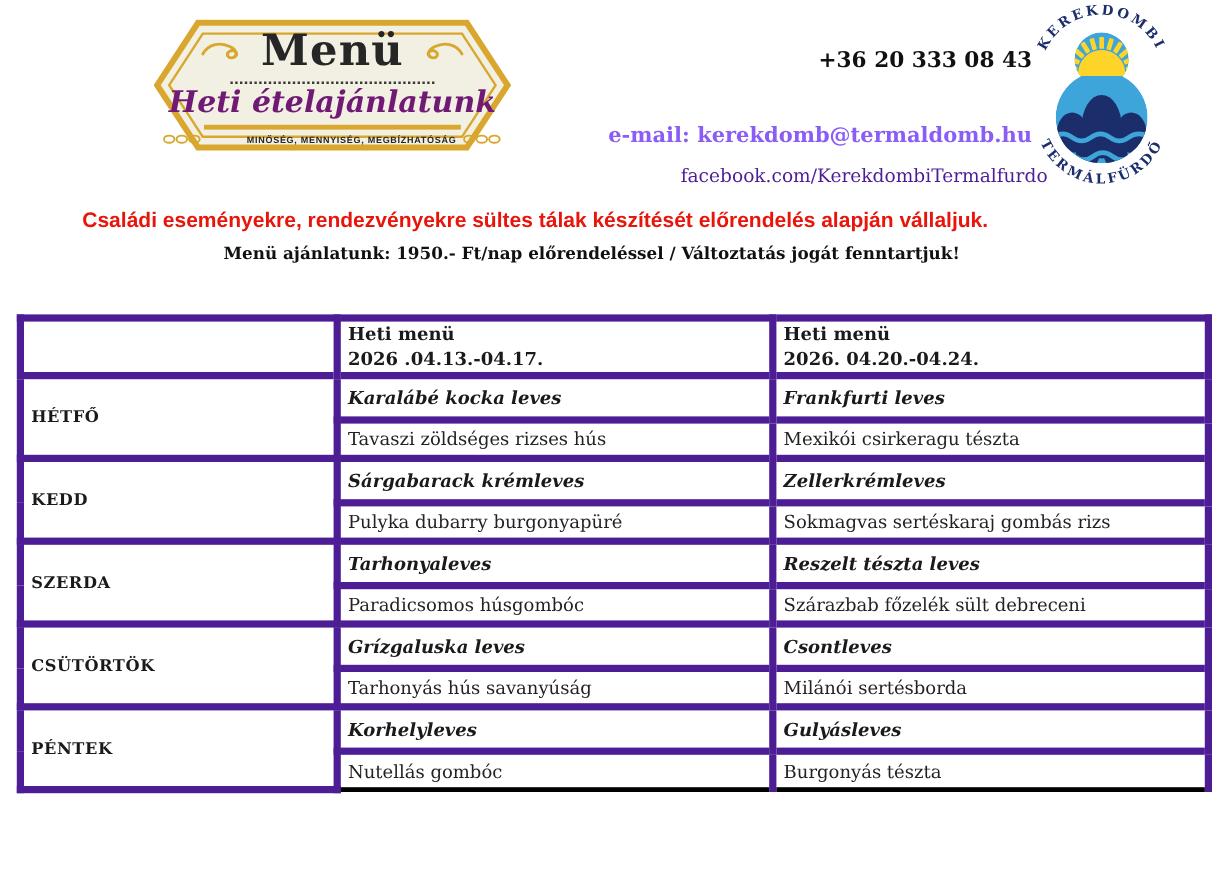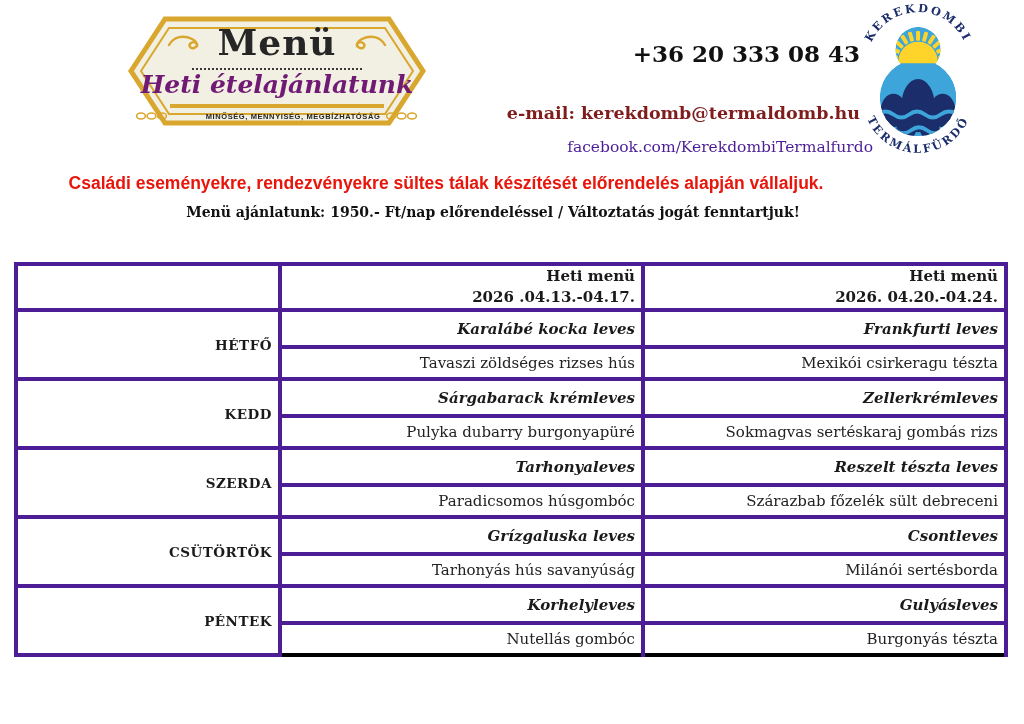--- a/index.html
+++ b/index.html
@@ -14,40 +14,40 @@
   .badge-title{font-weight:bold;font-size:36px;letter-spacing:1px;color:#262626;line-height:1;}
   .badge-dotted{position:absolute;top:52px;left:64px;width:170px;border-top:2px dotted #3a3a3a;}
   .badge-subtitle{position:absolute;top:55px;left:0;right:0;font-style:italic;font-weight:bold;
                   font-size:25px;color:#701a75;line-height:1.1;}
   .badge-rule{position:absolute;top:88px;left:42px;width:214px;height:4px;background:#d9a62e;}
   .badge-tagline-row{position:absolute;top:95px;left:0;right:0;display:flex;align-items:center;justify-content:center;gap:6px;}
   .badge-tagline{font-family:"Liberation Sans", sans-serif;font-weight:bold;font-size:7.5px;
                  letter-spacing:.6px;color:#262626;padding-left:32px;}
 
   
-  .phone{position:absolute;top:40px;right:164px;font-weight:bold;font-size:23px;color:#111;}
-  .email{position:absolute;top:103px;right:164px;font-weight:bold;font-size:17.5px;color:#7f1d1d;}
+  .phone{position:absolute;top:40px;right:164px;font-weight:bold;font-size:18px;color:#111;}
+  .email{position:absolute;top:103px;right:164px;font-weight:bold;font-size:17.5px;color:#8b5cf6;}
   .facebook{position:absolute;top:138px;right:151px;font-size:15.5px;color:#4c1d95;text-align:right;}
 
   
   .round-logo{position:absolute;left:862px;top:4px;width:118px;height:158px;}
 
   
   .red-notice{position:absolute;top:173px;left:0;width:892px;text-align:center;
               font-family:"Liberation Sans", sans-serif;font-weight:bold;font-size:17.5px;color:#e8150b;}
   .menu-offer{position:absolute;top:204px;left:0;width:986px;text-align:center;
               font-weight:bold;font-size:14px;color:#111;}
 
   
   table.menu{position:absolute;left:14px;top:262px;width:990px;border-collapse:collapse;
              table-layout:fixed;border:4px solid #000;}
   table.menu col.c-day{width:264px;}
   table.menu col.c-w1{width:363px;}
   table.menu col.c-w2{width:363px;}
-  table.menu td, table.menu th{border:4px solid #4c1d95;text-align:right;vertical-align:middle;
+  table.menu td, table.menu th{border:6px solid #4c1d95;text-align:left;vertical-align:middle;
              padding:0 6px;overflow:hidden;}
   tr.head-row th{height:42px;font-weight:bold;font-size:15px;line-height:1.4;border-bottom:3px solid #000;}
   td.day-cell{font-weight:bold;font-size:13.5px;letter-spacing:.5px;border-bottom:3px solid #000;}
   tr.soup-row{height:37px;}
   tr.main-row{height:32px;}
   tr.soup-row td.dish{font-weight:bold;font-size:15px;border-bottom:1px solid #9a9a9a;font-style:italic;}
   tr.main-row td.dish{font-weight:normal;font-size:15px;border-bottom:3px solid #000;color:#222;margin-top:16px;}
 </style>
 </head>
 <body>

